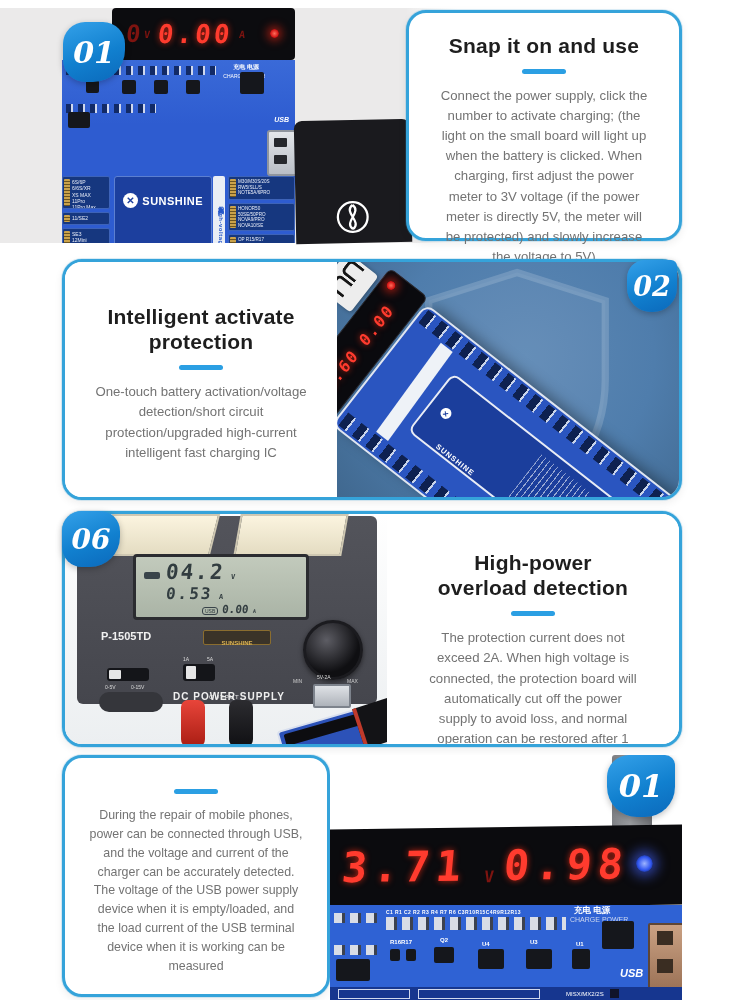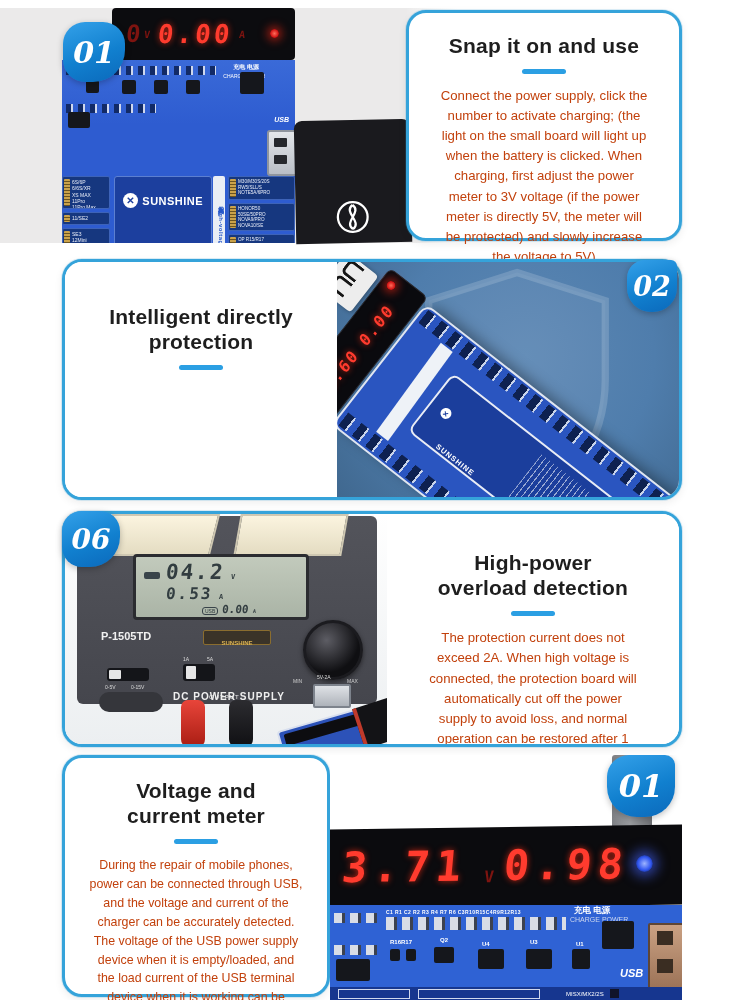--- a/index.html
+++ b/index.html
@@ -8,21 +8,21 @@
   .band{position:absolute;left:0;width:738px;}
   .abs{position:absolute;}
 
   
   .card{position:absolute;background:#fff;border:3px solid #35a3da;border-radius:20px;
         box-shadow:0 0 0 1px rgba(56,160,216,.18),0 3px 8px rgba(0,0,0,.07);
         text-align:center;box-sizing:border-box;}
   .card h2{margin:0;font-size:21px;font-weight:bold;color:#1e1e1e;line-height:1.2;
            white-space:pre-line;letter-spacing:.2px;}
   .divider{width:44px;height:5px;background:#2b9fe3;border-radius:3px;margin:11px auto 12px;}
-  .card p{margin:12px;font-size:13.2px;line-height:1.52;color:#c2410c;white-space:normal;}
+  .card p{margin:12px;font-size:13.2px;line-height:1.52;color:#737373;white-space:normal;}
 
   
   .badge{position:absolute;display:flex;align-items:center;justify-content:center;
          background:linear-gradient(160deg,#34a1e9 0%,#1180cf 55%,#0b69bb 100%);
          color:#fff;font:italic 700 30px "DejaVu Serif",serif;
          box-shadow:0 2px 6px rgba(0,0,0,.25);z-index:9;}
   .badge.b1{left:63px;top:14px;width:62px;height:60px;border-radius:22px 22px 32px 22px;}
   .badge.b2{left:627px;top:8px;width:50px;height:52px;border-radius:18px 6px 24px 24px;font-size:27px;}
   .badge.b3{left:62px;top:6px;width:58px;height:56px;border-radius:20px 20px 30px 20px;font-size:28px;}
   .badge.b4{left:277px;top:0;width:68px;height:62px;border-radius:22px 10px 30px 30px;font-size:32px;}
@@ -217,23 +217,24 @@
       <div class="divider"></div>
       <p>Connect the power supply, click the number to activate charging; (the light on the small board will light up when the battery is clicked. When charging, first adjust the power meter to 3V voltage (if the power meter is directly 5V, the meter will be protected) and slowly increase the voltage to 5V)</p>
     </div>
 
     <div class="badge b1">01</div>
   </div>
 
   <div class="band band2">
     <div class="card card2">
       <div class="text2">
-        <h2 style="white-space: pre-line;">Intelligent directly
+        <h2 style="white-space: pre-line;">Intelligent activate
 protection</h2>
         <div class="divider"></div>
+        <p style="padding:0 6px">One-touch battery activation/voltage detection/short circuit protection/upgraded high-current intelligent fast charging IC</p>
       </div>
       <div class="photo2">
         <svg width="250" height="270" style="position:absolute;left:55px;top:-5px;opacity:.55" viewBox="0 0 220 260">
           <path d="M110 15 L195 42 V118 C195 182 158 224 110 250 C62 224 25 182 25 118 V42 Z" fill="rgba(255,255,255,0.10)" stroke="rgba(255,255,255,0.30)" stroke-width="7"></path>
         </svg>
         <div class="board2">
           <div class="pads-v" style="left:2px"></div>
           <div class="pads-v" style="right:2px"></div>
           <div class="strip2"></div>
           <div class="panel2">
@@ -330,22 +331,20 @@
 overload detection</h2>
         <div class="divider"></div>
         <p style="padding:0 12px">The protection current does not exceed 2A. When high voltage is connected, the protection board will automatically cut off the power supply to avoid loss, and normal operation can be restored after 1 minute</p>
       </div>
     </div>
     <div class="badge b3">06</div>
   </div>
 
   <div class="band band4">
     <div class="card card4">
-      <h2 style="white-space: pre-line;">Voltage and
-current meter</h2>
       <div class="divider"></div>
       <p style="font-size:12.4px">During the repair of mobile phones, power can be connected through USB, and the voltage and current of the charger can be accurately detected. The voltage of the USB power supply device when it is empty/loaded, and the load current of the USB terminal device when it is working can be measured</p>
     </div>
 
     <div class="photo4">
       <div class="connector4"></div>
 
       <div class="led4">
         <span class="seg abs" style="left:16px;top:14px;font-size:42px;letter-spacing:6px">3.71</span>
         <span class="seg seg-dim abs" style="left:158px;top:40px;font-size:16px">V</span>

